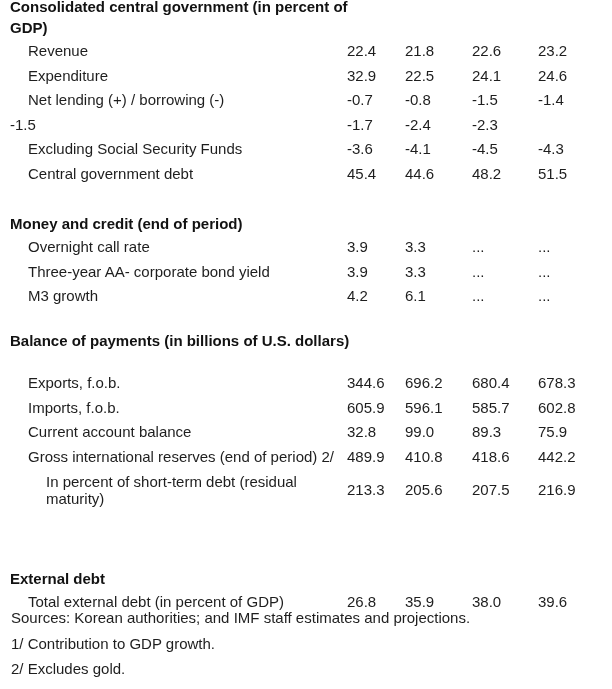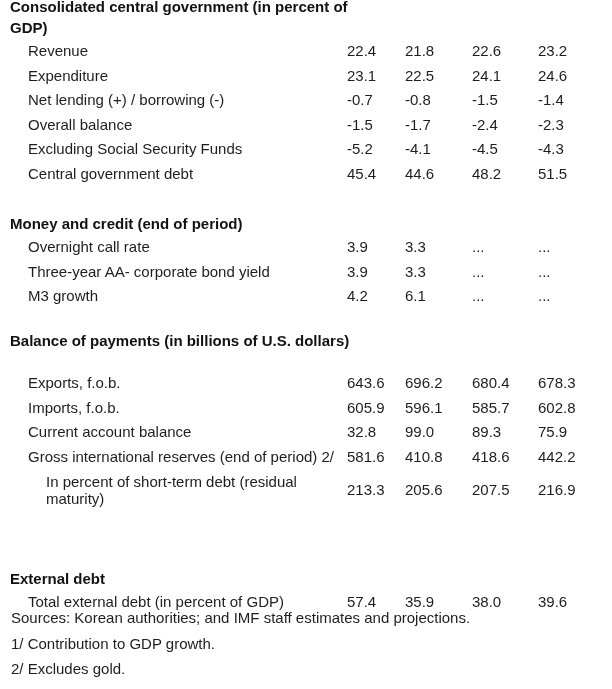--- a/index.html
+++ b/index.html
@@ -60,42 +60,41 @@
     <div class="rows">
       <div class="row">
         <span class="lbl">Revenue</span>
         <span class="num">22.4</span>
         <span class="num">21.8</span>
         <span class="num">22.6</span>
         <span class="num">23.2</span>
       </div>
       <div class="row">
         <span class="lbl">Expenditure</span>
-        <span class="num">23.1</span>
+        <span class="num">32.9</span>
         <span class="num">22.5</span>
         <span class="num">24.1</span>
         <span class="num">24.6</span>
       </div>
       <div class="row">
         <span class="lbl">Net lending (+) / borrowing (-)</span>
         <span class="num">-0.7</span>
         <span class="num">-0.8</span>
         <span class="num">-1.5</span>
         <span class="num">-1.4</span>
       </div>
       <div class="row">
-        <span class="lbl">Overall balance</span>
         <span class="num">-1.5</span>
         <span class="num">-1.7</span>
         <span class="num">-2.4</span>
         <span class="num">-2.3</span>
       </div>
       <div class="row">
         <span class="lbl">Excluding Social Security Funds</span>
-        <span class="num">-5.2</span>
+        <span class="num">-3.6</span>
         <span class="num">-4.1</span>
         <span class="num">-4.5</span>
         <span class="num">-4.3</span>
       </div>
       <div class="row">
         <span class="lbl">Central government debt</span>
         <span class="num">45.4</span>
         <span class="num">44.6</span>
         <span class="num">48.2</span>
         <span class="num">51.5</span>
@@ -128,63 +127,63 @@
         <span class="num">...</span>
       </div>
     </div>
   </section>
 
   <section class="sec sec-3">
     <h3 class="title">Balance of payments (in billions of U.S. dollars)</h3>
     <div class="rows">
       <div class="row">
         <span class="lbl">Exports, f.o.b.</span>
-        <span class="num">643.6</span>
+        <span class="num">344.6</span>
         <span class="num">696.2</span>
         <span class="num">680.4</span>
         <span class="num">678.3</span>
       </div>
       <div class="row">
         <span class="lbl">Imports, f.o.b.</span>
         <span class="num">605.9</span>
         <span class="num">596.1</span>
         <span class="num">585.7</span>
         <span class="num">602.8</span>
       </div>
       <div class="row">
         <span class="lbl">Current account balance</span>
         <span class="num">32.8</span>
         <span class="num">99.0</span>
         <span class="num">89.3</span>
         <span class="num">75.9</span>
       </div>
       <div class="row">
         <span class="lbl">Gross international reserves (end of period) 2/</span>
-        <span class="num">581.6</span>
+        <span class="num">489.9</span>
         <span class="num">410.8</span>
         <span class="num">418.6</span>
         <span class="num">442.2</span>
       </div>
       <div class="row sub">
         <span class="lbl">In percent of short-term debt (residual
 maturity)</span>
         <span class="num">213.3</span>
         <span class="num">205.6</span>
         <span class="num">207.5</span>
         <span class="num">216.9</span>
       </div>
     </div>
   </section>
 
   <section class="sec sec-4">
     <h3 class="title">External debt</h3>
     <div class="rows">
       <div class="row">
         <span class="lbl">Total external debt (in percent of GDP)</span>
-        <span class="num">57.4</span>
+        <span class="num">26.8</span>
         <span class="num">35.9</span>
         <span class="num">38.0</span>
         <span class="num">39.6</span>
       </div>
     </div>
   </section>
 
   <div class="footnotes">
     <p>Sources: Korean authorities; and IMF staff estimates and projections.</p>
     <p>1/ Contribution to GDP growth.</p>

